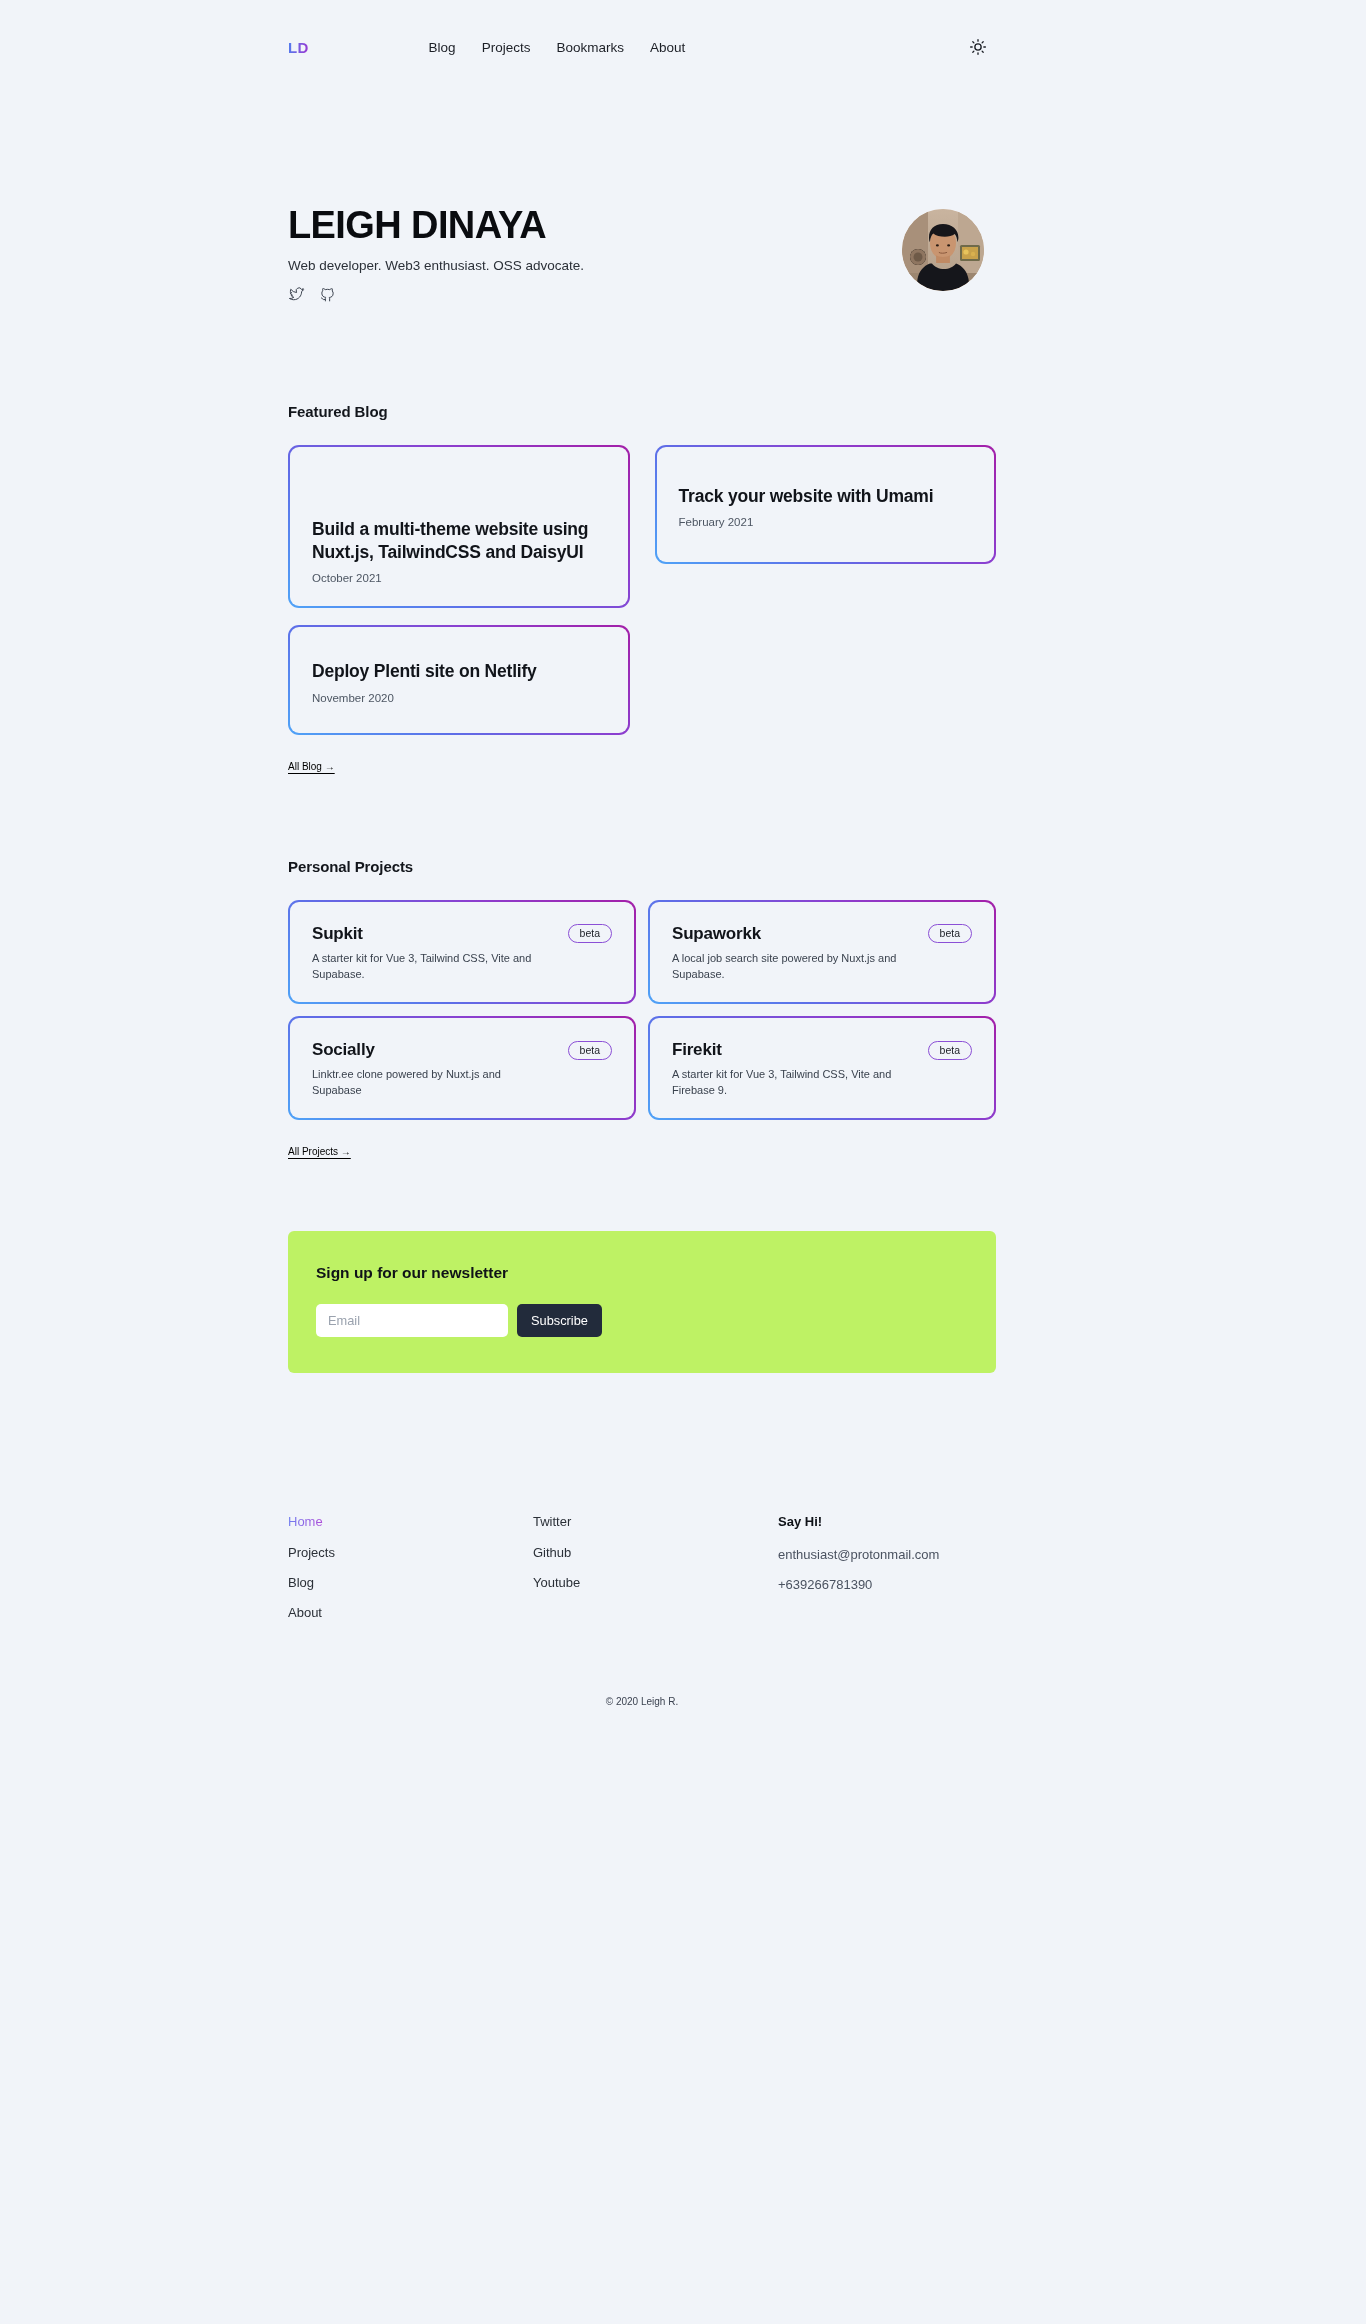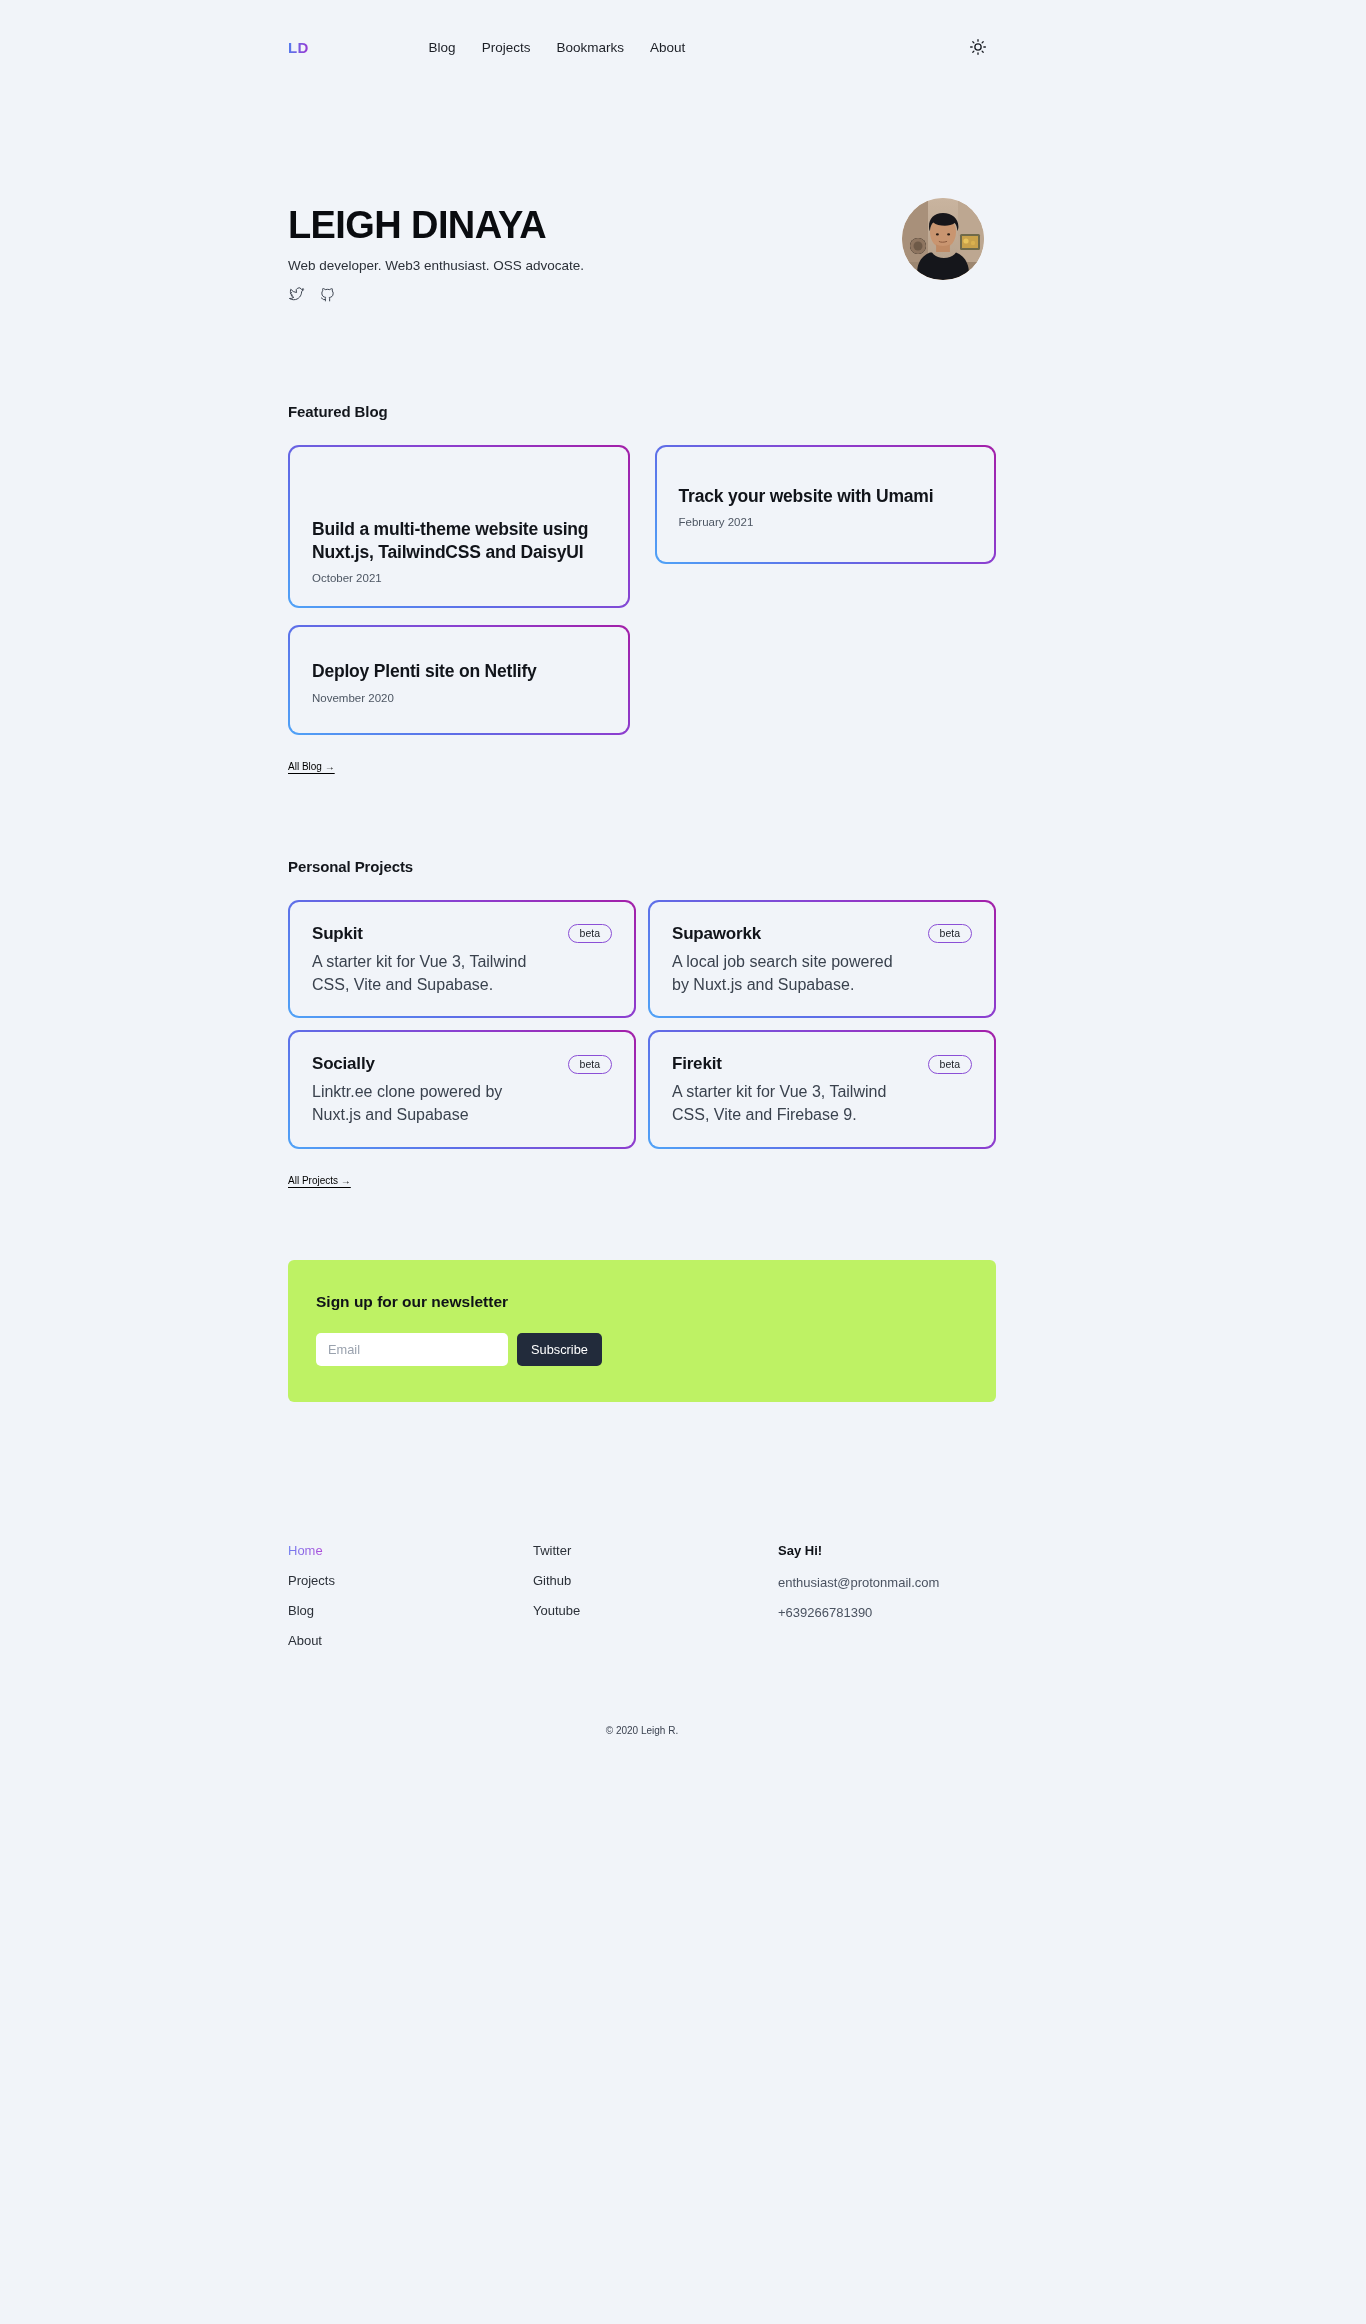--- a/index.html
+++ b/index.html
@@ -56,21 +56,21 @@
     height: 20px;
     display: flex;
     align-items: center;
     justify-content: center;
     cursor: pointer;
   }
 
   
   .hero {
     display: flex;
-    align-items: flex-start;
+    align-items: center;
     justify-content: space-between;
     margin-top: 102px;
   }
   .hero-left { padding-top: 10px; }
   .hero-name {
     font-size: 38px;
     font-weight: bold;
     letter-spacing: -0.6px;
     line-height: 1.05;
     color: #0a0c10;
@@ -169,21 +169,21 @@
   }
   .badge {
     border: 1.4px solid #8b4fd6;
     border-radius: 999px;
     color: #1c1f26;
     font-size: 10.5px;
     padding: 3px 11px 3.5px 11px;
     line-height: 1;
   }
   .pcard-desc {
-    font-size: 16px;
+    font-size: 11px;
     color: #3a424e;
     line-height: 1.42;
     margin-top: 7px;
     max-width: 228px;
   }
 
   
   .newsletter {
     background: #bef264;
     border-radius: 6px;

